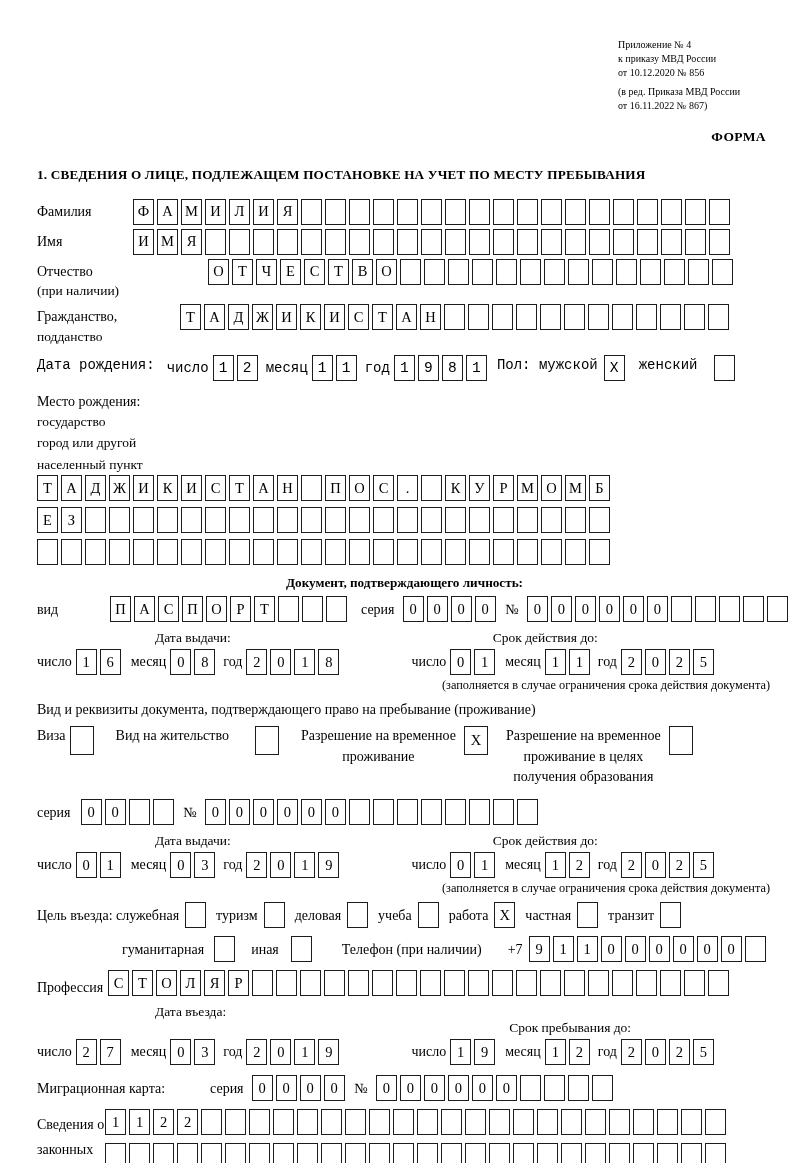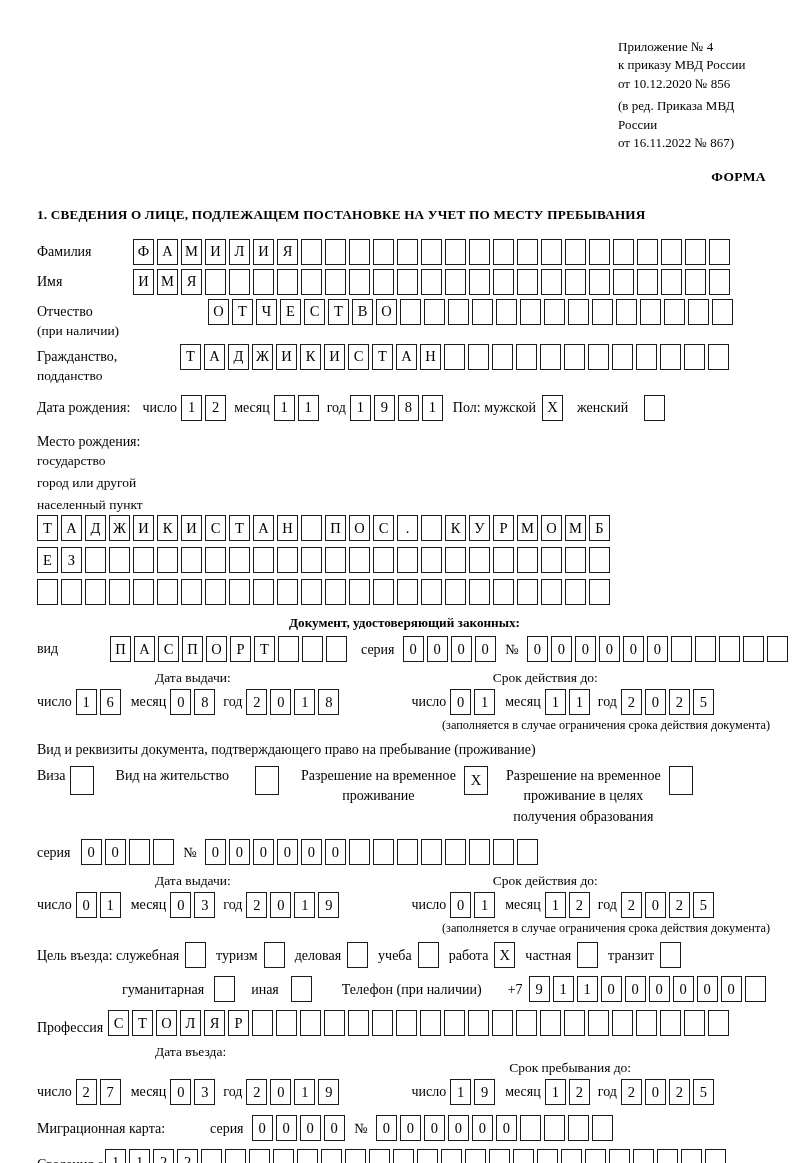--- a/index.html
+++ b/index.html
@@ -6,21 +6,21 @@
   .page{
     position:relative;
     width:800px;height:1163px;
     box-sizing:border-box;
     padding:38px 28px 0 37px;
     background:#fff;color:#000;
     font-family:"Liberation Serif","DejaVu Serif",serif;
     font-size:14px;
     overflow:hidden;
   }
-  .hdr{margin-left:581px;font-size:13px;line-height:1.42;}
+  .hdr{margin-left:581px;font-size:10px;line-height:1.42;}
   .hdr .gap{margin-top:4px;}
   .forma{font-weight:bold;text-align:right;padding-right:6px;font-size:13.5px;margin-top:16px;letter-spacing:.4px;}
   .title{font-weight:bold;text-align:center;font-size:15px;margin-top:18px;line-height:1.5;letter-spacing:.2px;}
   .uline{display:inline-block;width:62px;border-bottom:2px solid #444;margin-left:10px;vertical-align:-2px;}
   .sect{font-weight:bold;font-size:13.2px;margin-top:22px;letter-spacing:.2px;}
 
   .row{display:flex;align-items:flex-start;margin-top:7px;}
   .lbl{flex:none;line-height:1.25;padding-top:4px;}
   .lbl2{font-size:13.5px;line-height:1.6;}
   .cells{display:flex;flex:none;gap:3px;}
@@ -181,21 +181,21 @@
         <span class="cell"></span>
         <span class="cell"></span>
         <span class="cell"></span>
         <span class="cell"></span>
         <span class="cell"></span>
         <span class="cell"></span>
         <span class="cell"></span>
       </span>
   </div>
 
-  <div class="row" style="margin-top:8px;align-items:center;">
+  <div class="row" style="margin-top:8px;font-family:Liberation Mono, monospace;">
     <span class="plain">Дата рождения:</span>
     <span class="dgroup" style="margin-left:12px;">
       <span class="dg-l">число</span>
       <span class="cells">
           <span class="cell">1</span>
           <span class="cell">2</span>
         </span>
       <span class="dg-l" style="margin-left:8px;">месяц</span>
       <span class="cells">
           <span class="cell">1</span>
@@ -301,21 +301,21 @@
           <span class="cell"></span>
           <span class="cell"></span>
           <span class="cell"></span>
           <span class="cell"></span>
           <span class="cell"></span>
           <span class="cell"></span>
         </span>
     </span>
   </div>
 
-  <div class="dochead">Документ, удостоверяющий законных:</div>
+  <div class="dochead">Документ, подтверждающего личность:</div>
 
   <div class="row" style="margin-top:5px;align-items:center;">
     <span class="lbl w73" style="padding-top:0;">вид</span>
     <span class="cells">
         <span class="cell">П</span>
         <span class="cell">А</span>
         <span class="cell">С</span>
         <span class="cell">П</span>
         <span class="cell">О</span>
         <span class="cell">Р</span>

